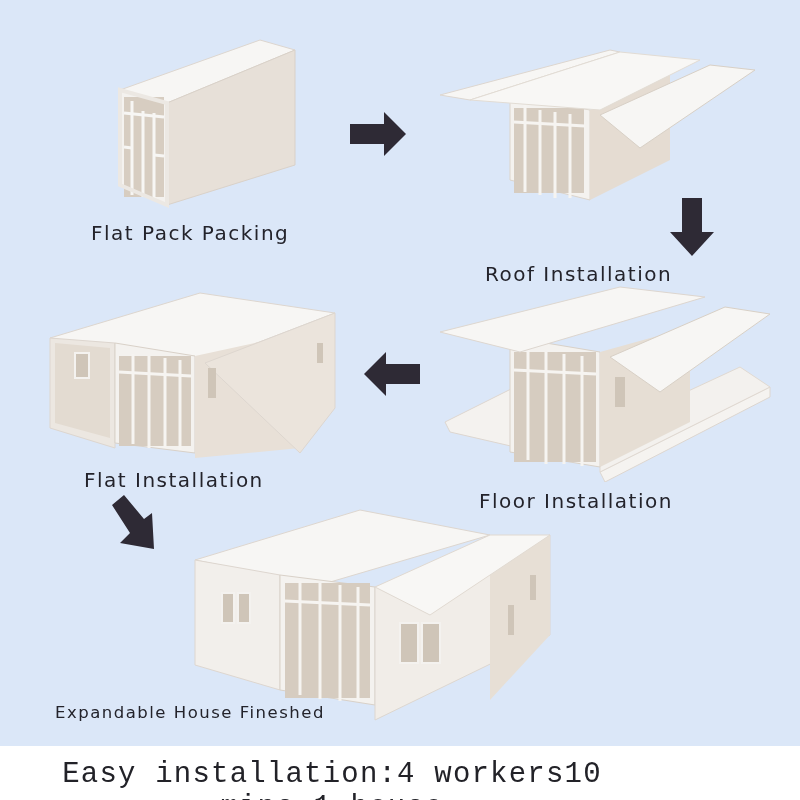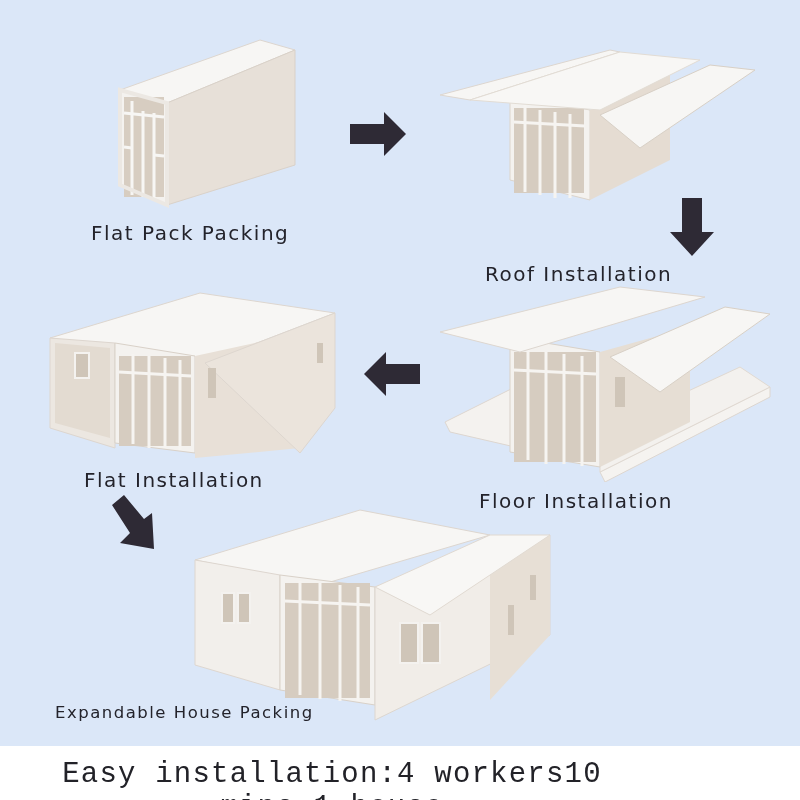--- a/index.html
+++ b/index.html
@@ -140,16 +140,16 @@
     </g>
     <polygon points="185,82 360,30 360,130 185,215" fill="#f1ede8" stroke="#ddd6cf"></polygon>
     <polygon points="300,45 360,30 360,130 300,195" fill="#e7dfd5"></polygon>
     <rect x="210" y="118" width="18" height="40" fill="#cfc5b8" stroke="#f4f2ef" stroke-width="2"></rect>
     <rect x="232" y="118" width="18" height="40" fill="#cfc5b8" stroke="#f4f2ef" stroke-width="2"></rect>
     <rect x="318" y="100" width="6" height="30" fill="#cfc5b8"></rect>
     <rect x="340" y="70" width="6" height="25" fill="#cfc5b8"></rect>
     <polygon points="185,82 300,30 360,30 240,110" fill="#f8f7f5" stroke="#e0d9d1"></polygon>
   </svg>
 </div>
-<div class="caption" style="left:55px;top:703px;font-size:16.5px;">Expandable House Packing</div>
+<div class="caption" style="left:55px;top:703px;font-size:16.5px;">Expandable House Fineshed</div>
 
 <div class="footer"></div>
 <div class="footer-text">Easy installation:4 workers10 mins=1 house</div>
 
 </body></html>

